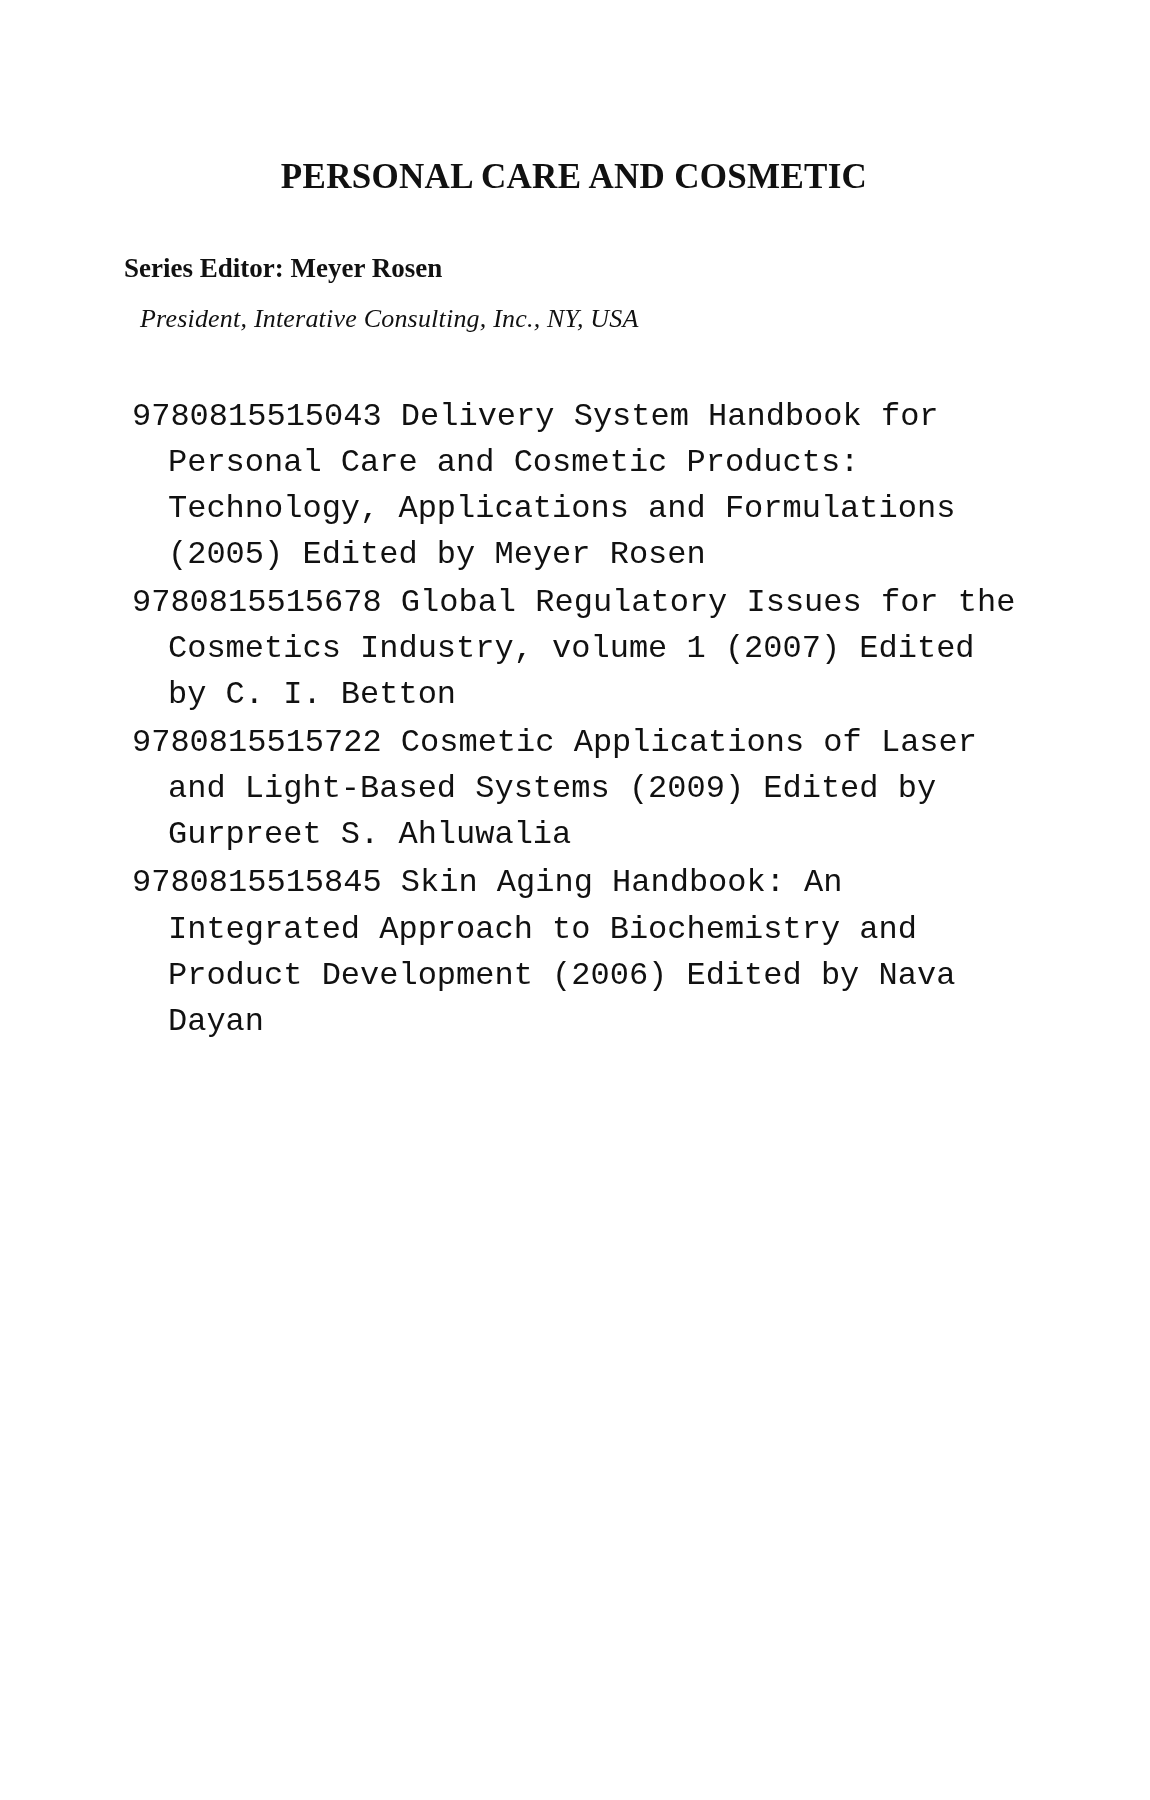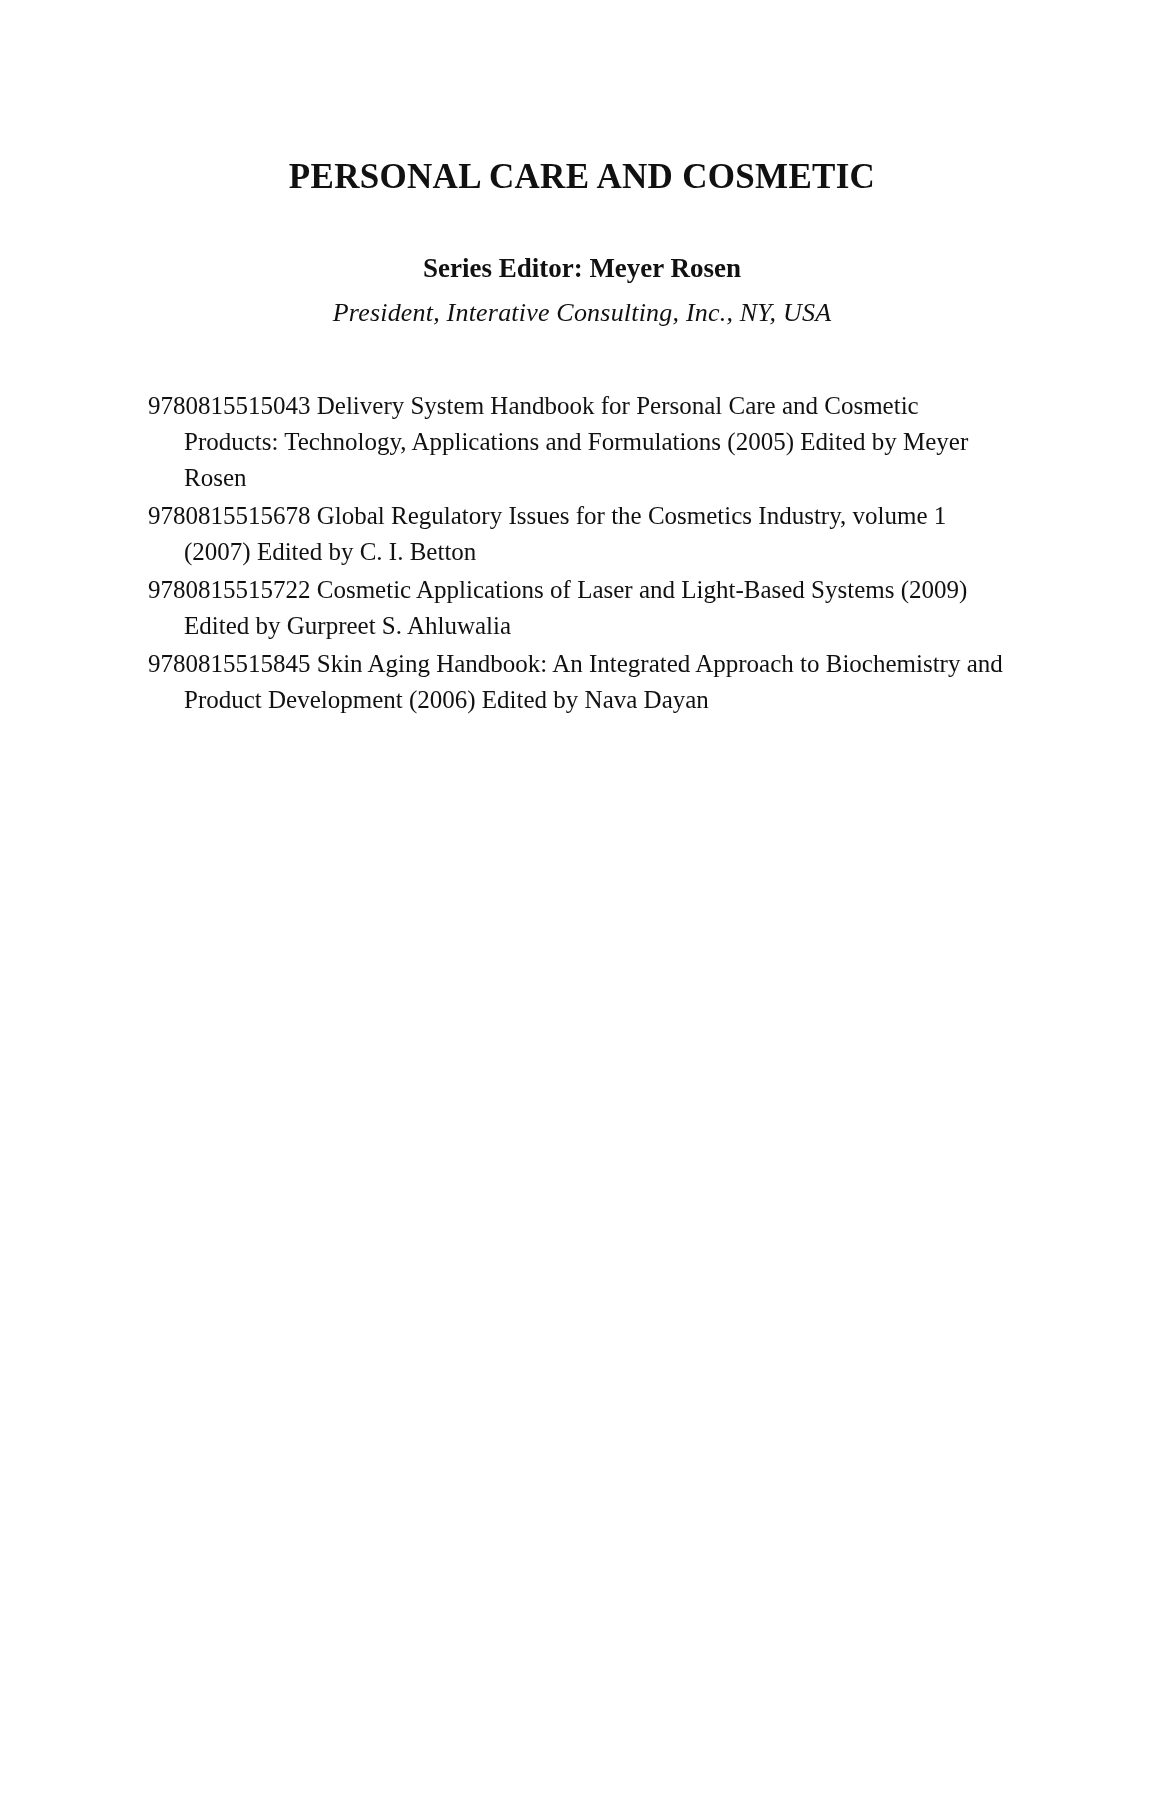--- a/index.html
+++ b/index.html
@@ -18,59 +18,60 @@
   .page {
     position: absolute;
     left: 0;
     top: 0;
     width: 1150px;
     height: 1800px;
     background: #ffffff;
   }
   .content {
     position: absolute;
-    left: 132px;
+    left: 124px;
     top: 155px;
     width: 900px;
   }
   .series-title {
     text-align: center;
     font-weight: bold;
     font-size: 35px;
     line-height: 1.25;
     letter-spacing: 0.3px;
     margin: 0 0 52px 0;
     padding: 0 40px;
   }
   .series-title .line {
     display: block;
   }
   .editor-block {
-    text-align: center;
+    text-align: left;
     margin: 0 0 58px 0;
   }
   .editor-name {
     font-weight: bold;
     font-size: 27px;
     line-height: 1.3;
     margin: 0 0 10px 0;
   }
   .editor-affil {
     font-style: italic;
     font-size: 26px;
     line-height: 1.3;
-    margin: 0;
+    margin: 16px;
     letter-spacing: 0.2px;
   }
   .book-list {
     list-style: none;
-    margin: 16px;
+    margin: 8px;
     padding: 0;
-    font-size: 25px;
+    font-size: 32px;
     line-height: 1.44;
+    font-family: Liberation Mono, monospace;
   }
   .book-item {
     margin: 0 0 2px 0;
     padding-left: 36px;
     text-indent: -36px;
   }
 </style>
 </head>
 <body>
 

